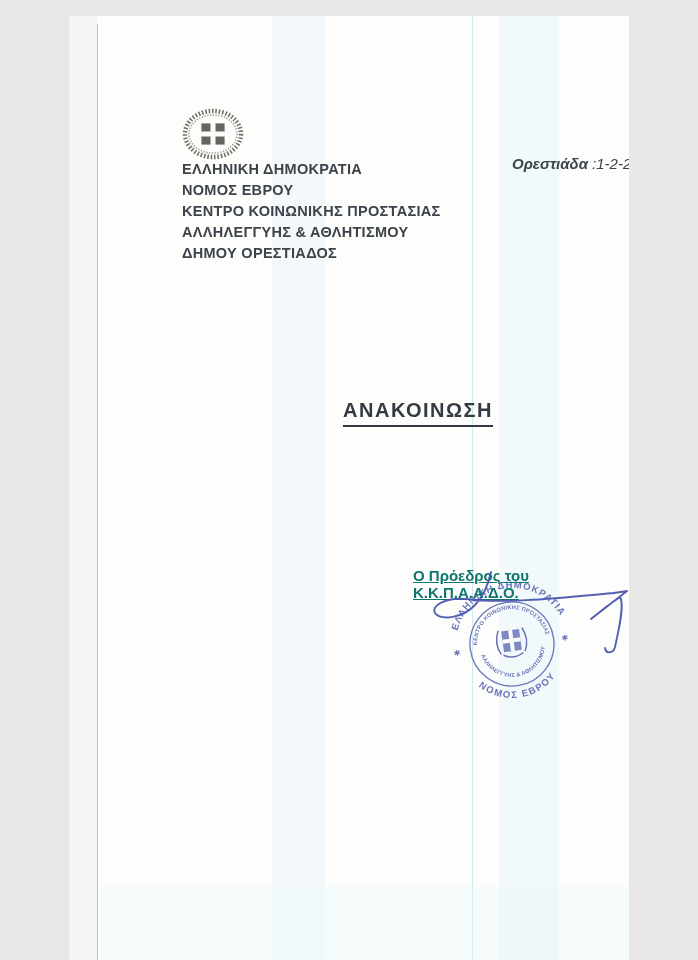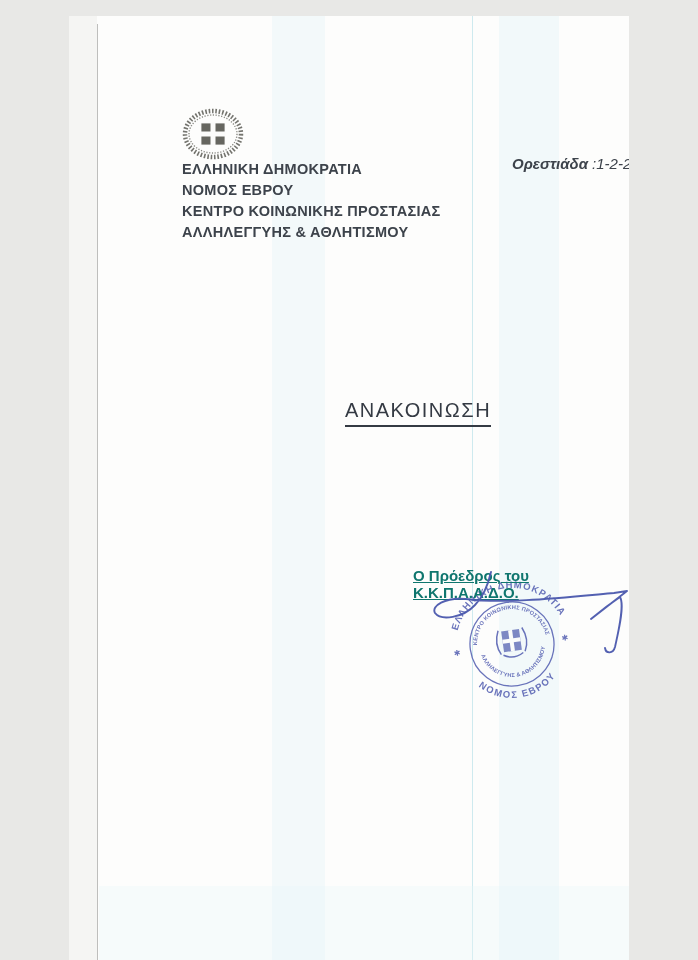--- a/index.html
+++ b/index.html
@@ -22,21 +22,21 @@
 
   
   .emblem{position:absolute;left:111px;top:90px;}
   .org-block{position:absolute;left:113px;top:143px;font-size:14.5px;font-weight:bold;
     line-height:21px;letter-spacing:.3px;color:#3d434b;}
   .date-line{position:absolute;left:443px;top:139px;font-size:15px;color:#3d434b;white-space:pre;font-style:italic;}
   .date-line b{font-weight:bold;}
 
   
   .title-wrap{position:absolute;left:0;top:383px;width:698px;text-align:center;}
-  .title{display:inline-block;font-size:20px;font-weight:normal;letter-spacing:1.5px;
+  .title{display:inline-block;font-size:20px;font-weight:bold;letter-spacing:1.5px;
     border-bottom:2.5px solid #343a43;padding-bottom:3px;color:#343a43;}
   .body-line{position:absolute;font-size:19px;color:#3b4249;white-space:pre;letter-spacing:.2px;}
   .bl1{left:151px;top:421px;}
   .bl2{left:106px;top:450px;}
 
   
   .role{position:absolute;left:344px;top:551px;font-size:15px;font-weight:bold;color:#0f766e;z-index:4;text-decoration:underline;}
   .name{position:absolute;left:361px;top:611px;font-size:16px;font-weight:bold;color:#3d434b;z-index:6;letter-spacing:.2px;}
   .stamp{position:absolute;left:371px;top:556px;z-index:2;opacity:.88;}
   .sig{position:absolute;left:350px;top:545px;z-index:5;}
@@ -62,20 +62,21 @@
     <rect x="30.5" y="17" width="5" height="22" fill="#fbfbfa"></rect>
     <rect x="21" y="25.5" width="24" height="5" fill="#fbfbfa"></rect>
     <rect x="21" y="17" width="24" height="22" fill="none" stroke="#fbfbfa" stroke-width="0.8"></rect>
   </svg>
 
   <div class="org-block">
     <div>ΕΛΛΗΝΙΚΗ ΔΗΜΟΚΡΑΤΙΑ</div>
     <div>ΝΟΜΟΣ ΕΒΡΟΥ</div>
     <div>ΚΕΝΤΡΟ ΚΟΙΝΩΝΙΚΗΣ ΠΡΟΣΤΑΣΙΑΣ</div>
     <div>ΑΛΛΗΛΕΓΓΥΗΣ &amp; ΑΘΛΗΤΙΣΜΟΥ</div>
+    <div>ΔΗΜΟΥ ΟΡΕΣΤΙΑΔΟΣ</div>
   </div>
 
   <div class="date-line"><b>Ορεστιάδα</b><span> :1-2-2016</span></div>
 
   <div class="title-wrap">
     <span class="title">ΑΝΑΚΟΙΝΩΣΗ</span>
   </div>
 
 
   <div class="role">Ο Πρόεδρος του Κ.Κ.Π.Α.Α.Δ.Ο.</div>

